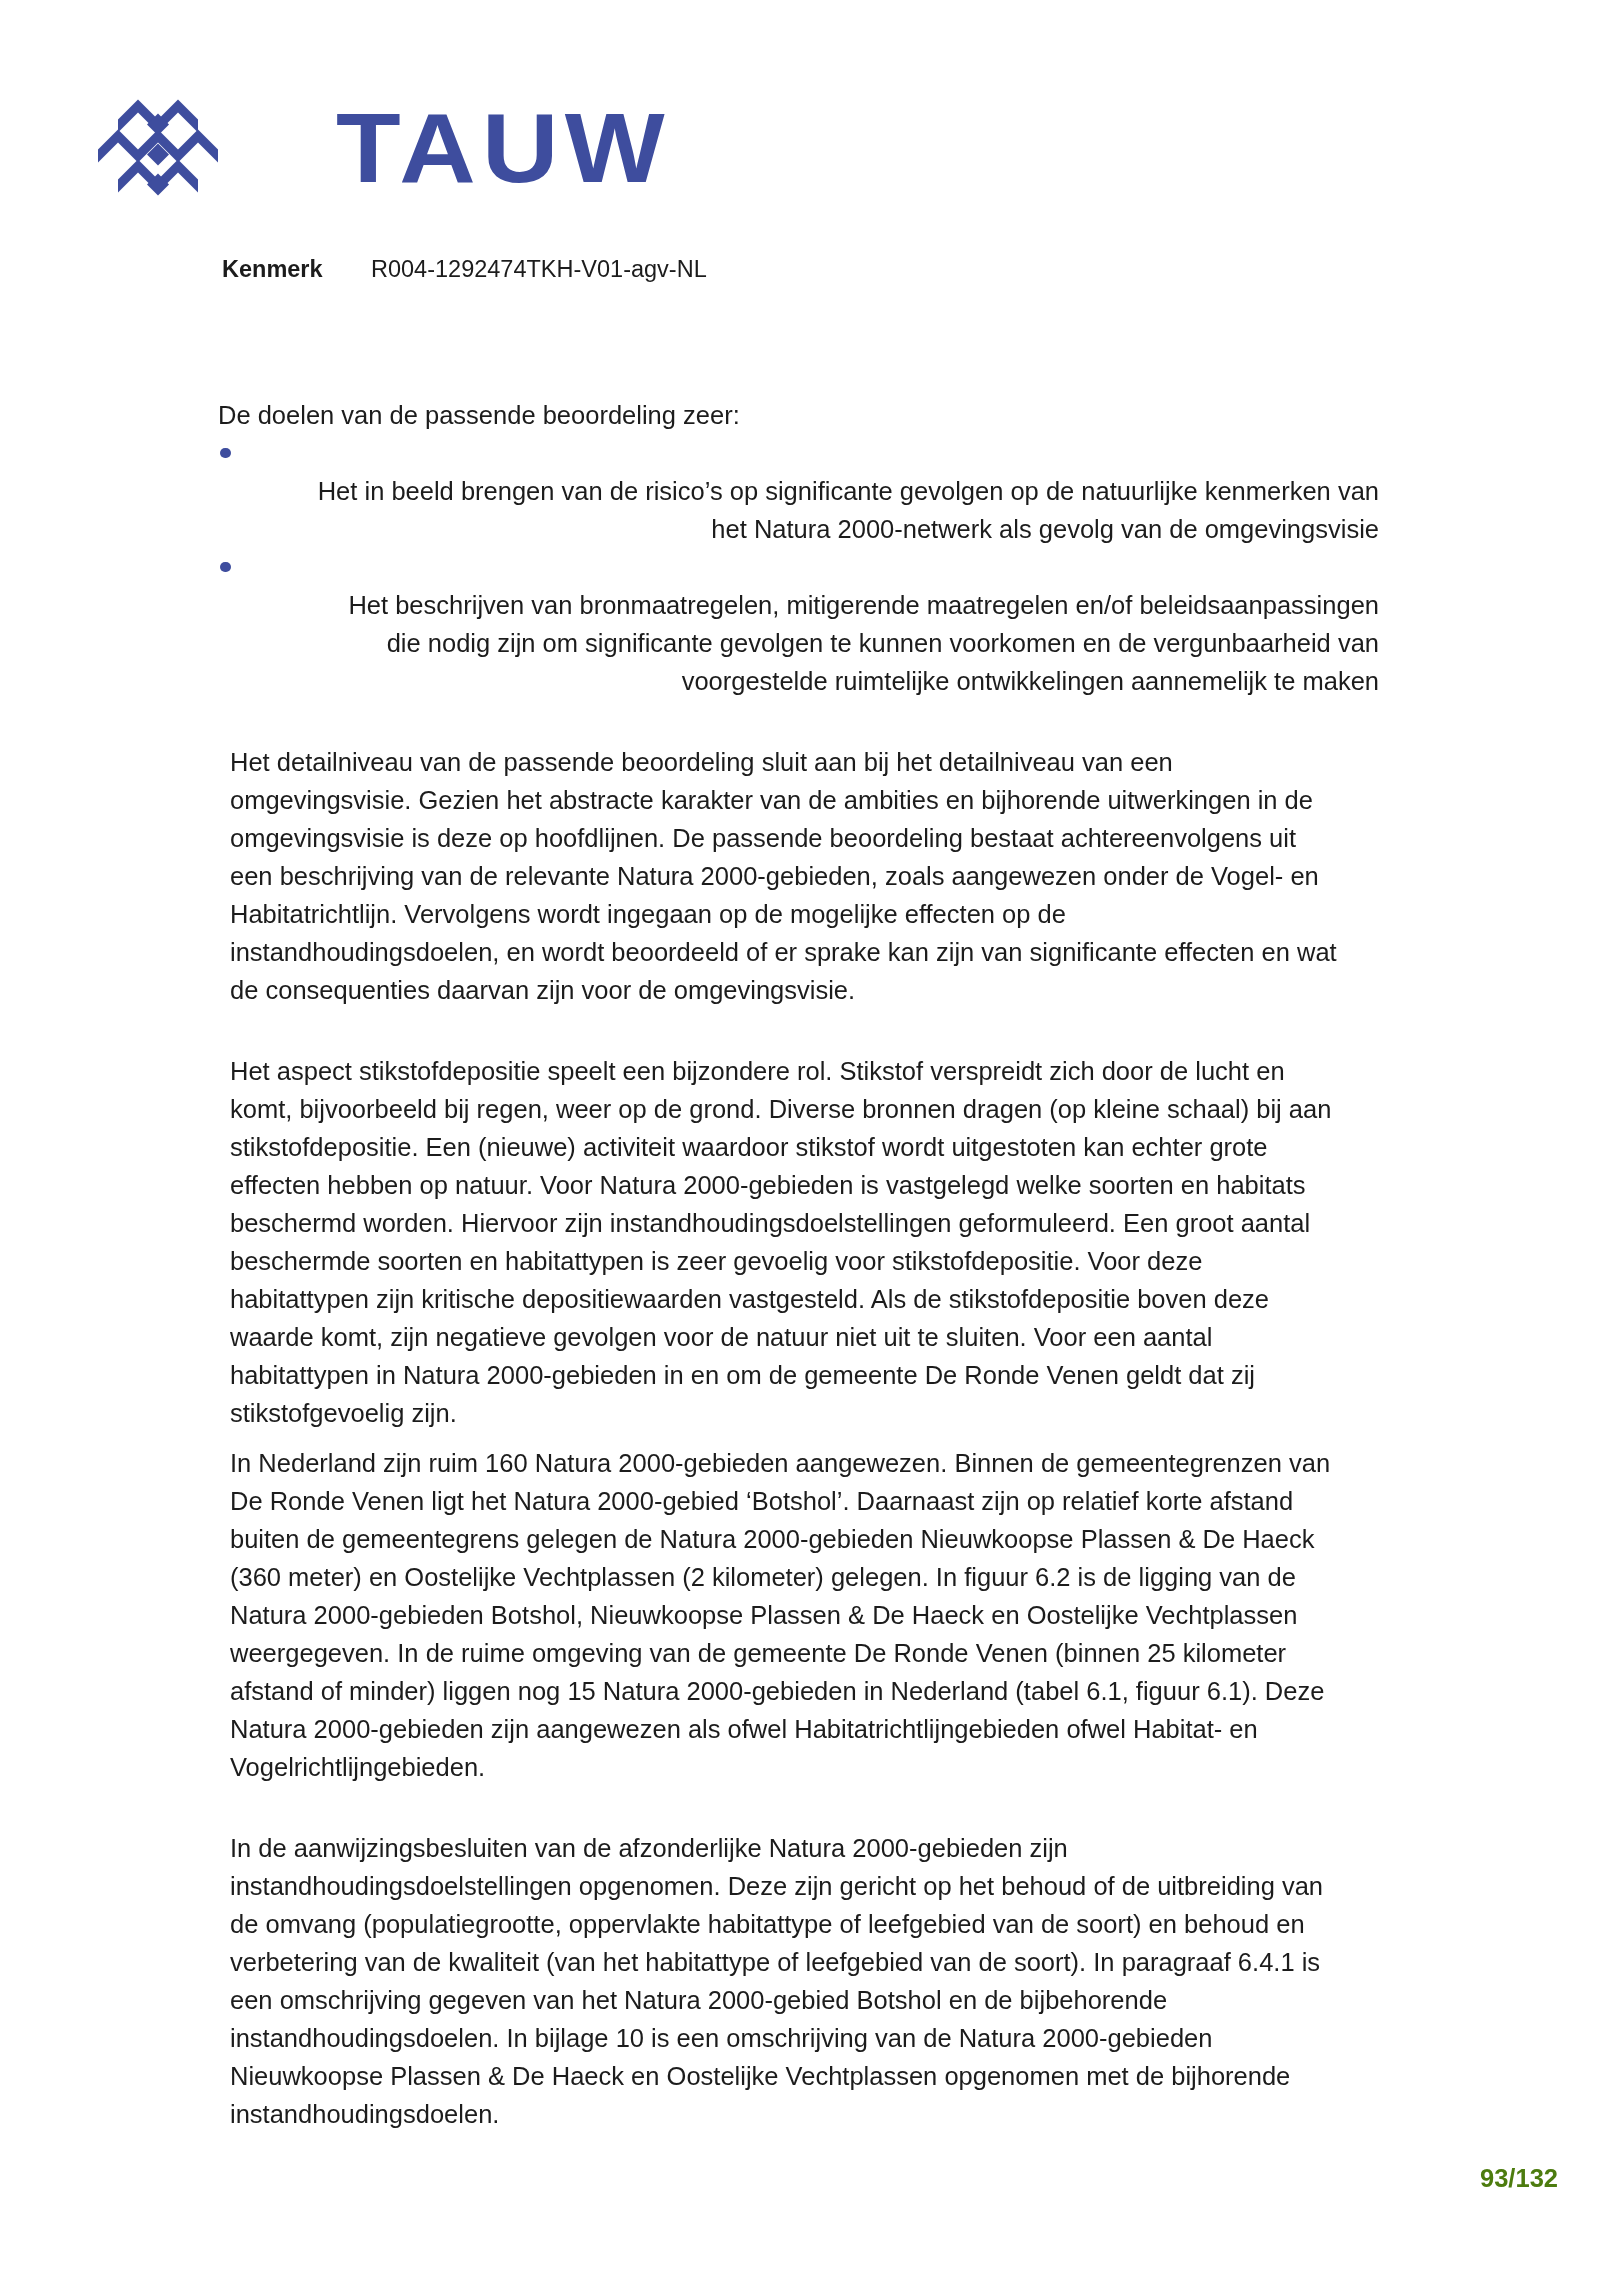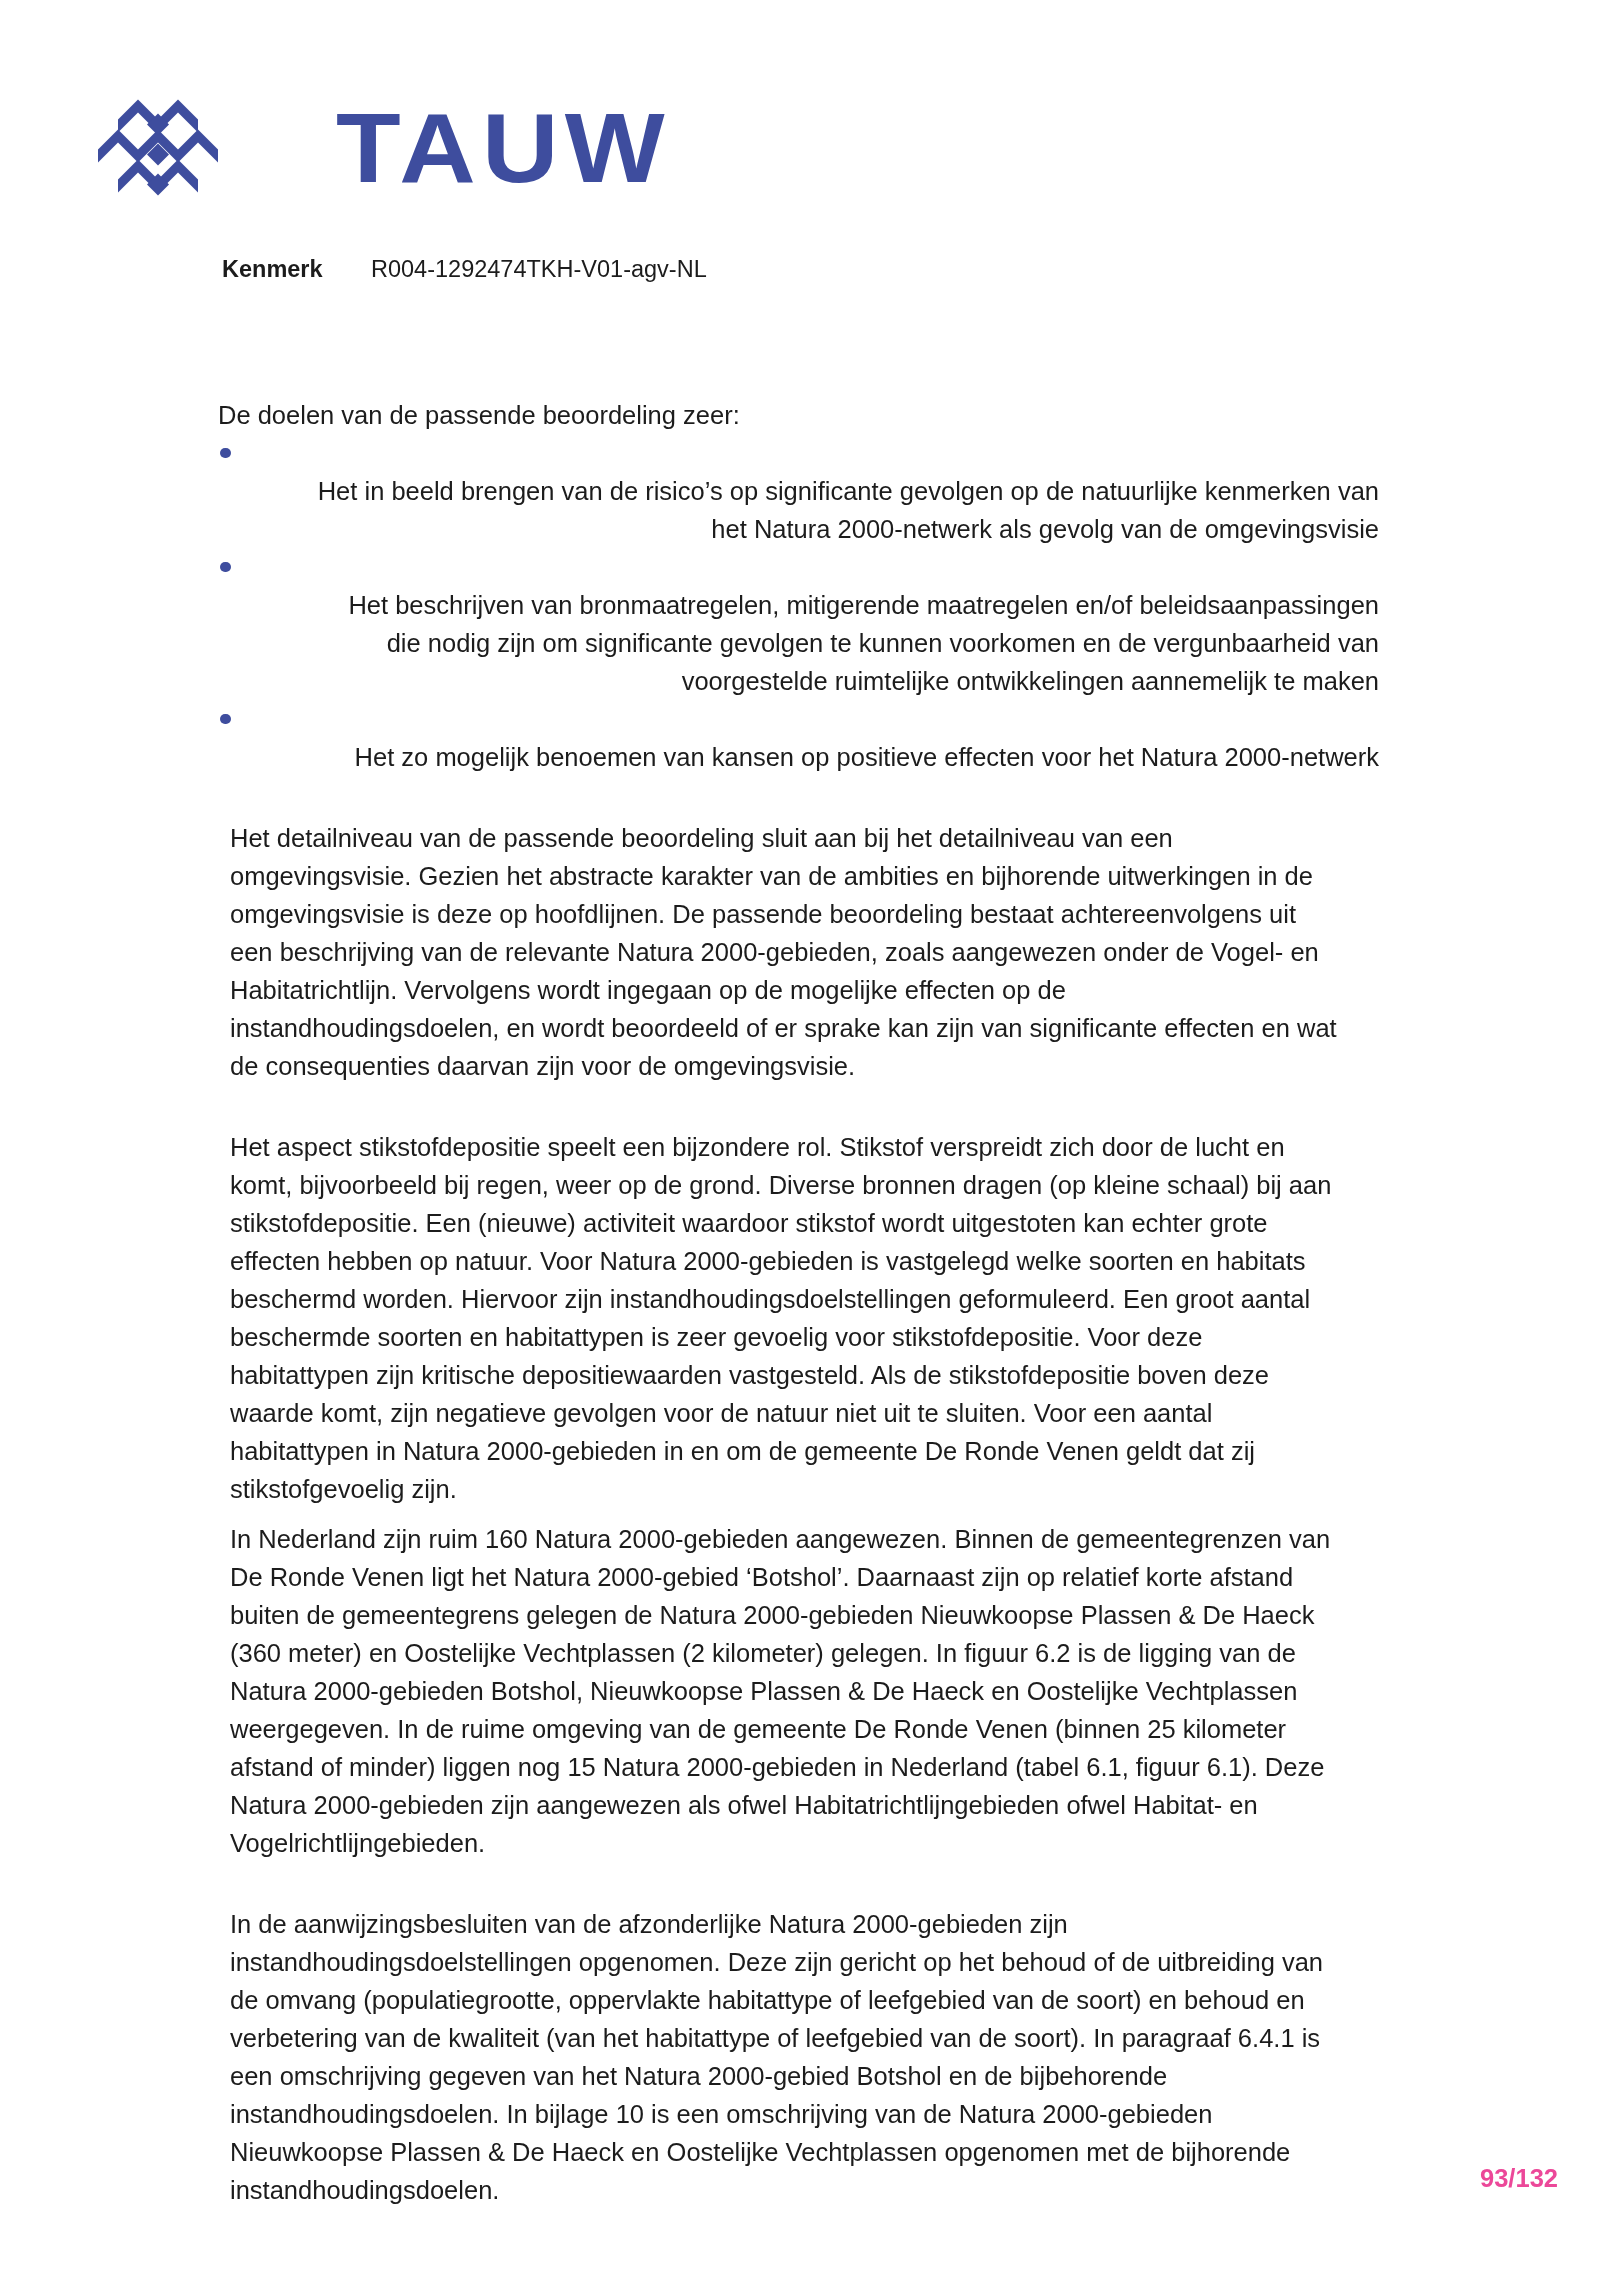--- a/index.html
+++ b/index.html
@@ -31,21 +31,21 @@
   ul.bullets li{position:relative;padding-left:32px;white-space:pre-line;}
   ul.bullets li .dot{
     position:absolute;left:2px;top:13.7px;width:10.8px;height:10.8px;border-radius:50%;
     background:#3e4d9e;
   }
   h2.section{
     margin:33px 0 8.8px 0;
     font-size:35px;line-height:45px;font-weight:bold;color:#3e4d9e;
   }
   h2.section .num{display:inline-block;width:116px;}
-  .pagenum{position:absolute;top:2164px;left:1480px;font-size:25.5px;font-weight:bold;color:#ec4899;}
+  .pagenum{position:absolute;top:2164px;left:1480px;font-size:25.5px;font-weight:bold;color:#4d7c0f;}
 </style>
 </head>
 <body>
 
 <div class="page">
 
   <div class="logo">
     <svg class="logo-mark" viewBox="0 0 120 104" xmlns="http://www.w3.org/2000/svg" aria-hidden="true">
       <g fill="#3e4d9e">
 
@@ -73,23 +73,20 @@
 
     <ul class="bullets">
       <li>
         <span class="dot"></span><span>Het in beeld brengen van de risico’s op significante gevolgen op de natuurlijke kenmerken van
 het Natura 2000-netwerk als gevolg van de omgevingsvisie</span>
       </li>
       <li>
         <span class="dot"></span><span>Het beschrijven van bronmaatregelen, mitigerende maatregelen en/of beleidsaanpassingen
 die nodig zijn om significante gevolgen te kunnen voorkomen en de vergunbaarheid van
 voorgestelde ruimtelijke ontwikkelingen aannemelijk te maken</span>
-      </li>
-      <li>
-        <span class="dot"></span><span>Het zo mogelijk benoemen van kansen op positieve effecten voor het Natura 2000-netwerk</span>
       </li>
     </ul>
 
     <p class="para gap">Het detailniveau van de passende beoordeling sluit aan bij het detailniveau van een
 omgevingsvisie. Gezien het abstracte karakter van de ambities en bijhorende uitwerkingen in de
 omgevingsvisie is deze op hoofdlijnen. De passende beoordeling bestaat achtereenvolgens uit
 een beschrijving van de relevante Natura 2000-gebieden, zoals aangewezen onder de Vogel- en
 Habitatrichtlijn. Vervolgens wordt ingegaan op de mogelijke effecten op de
 instandhoudingsdoelen, en wordt beoordeeld of er sprake kan zijn van significante effecten en wat
 de consequenties daarvan zijn voor de omgevingsvisie.</p>

